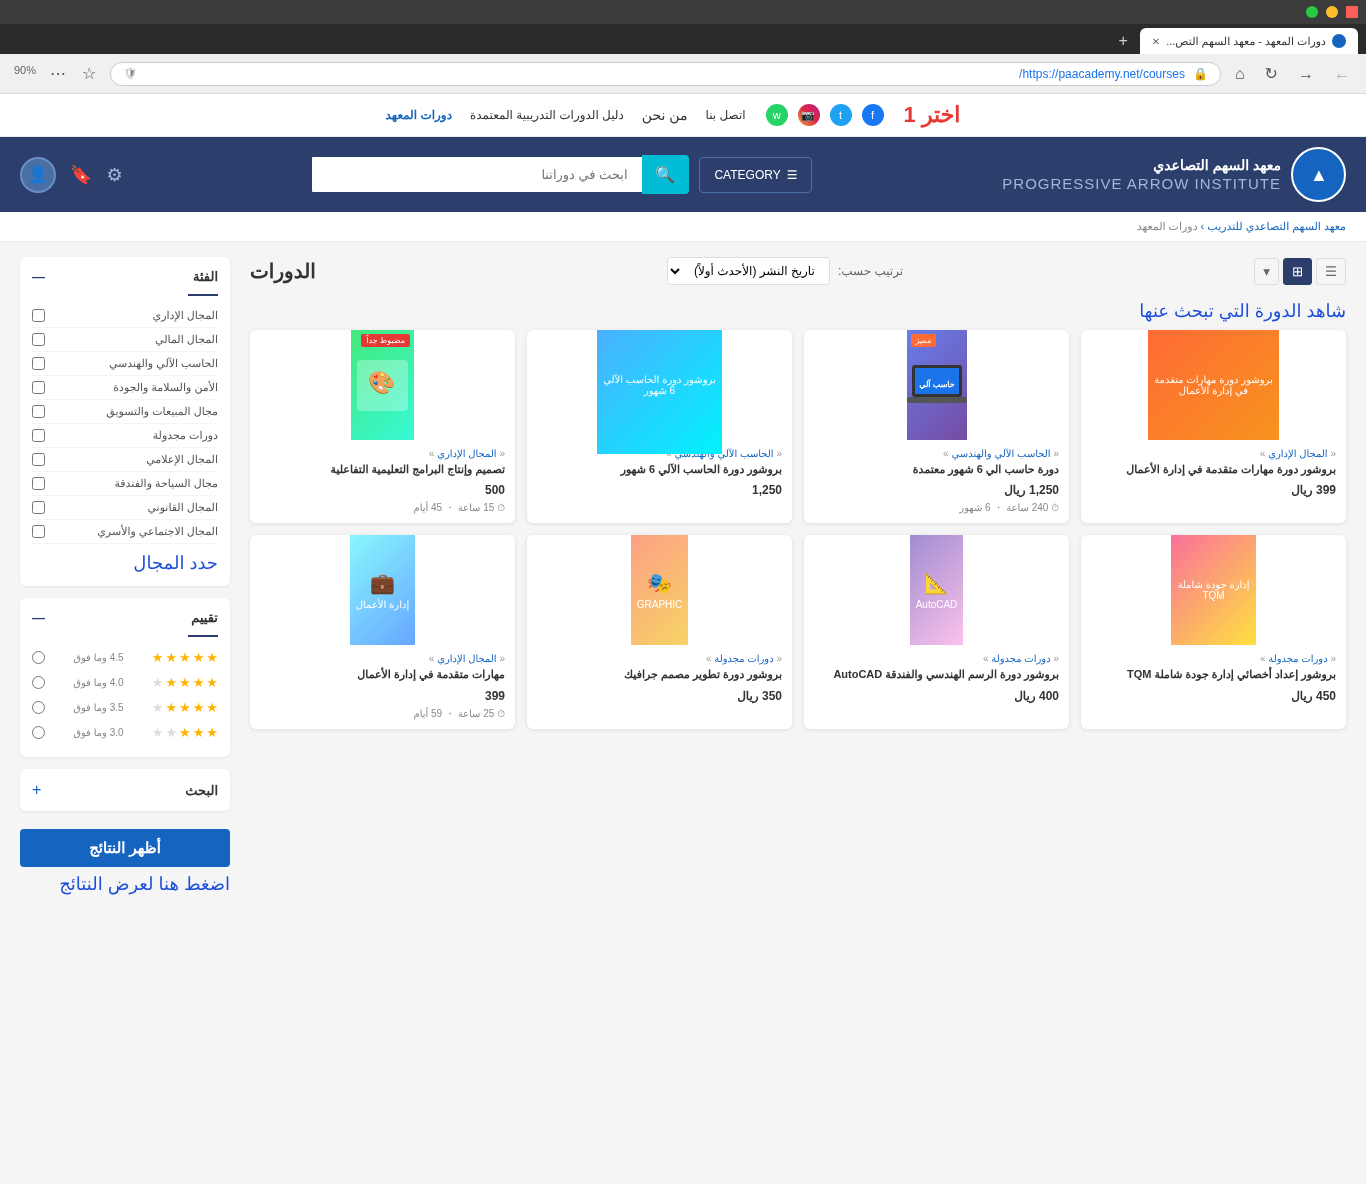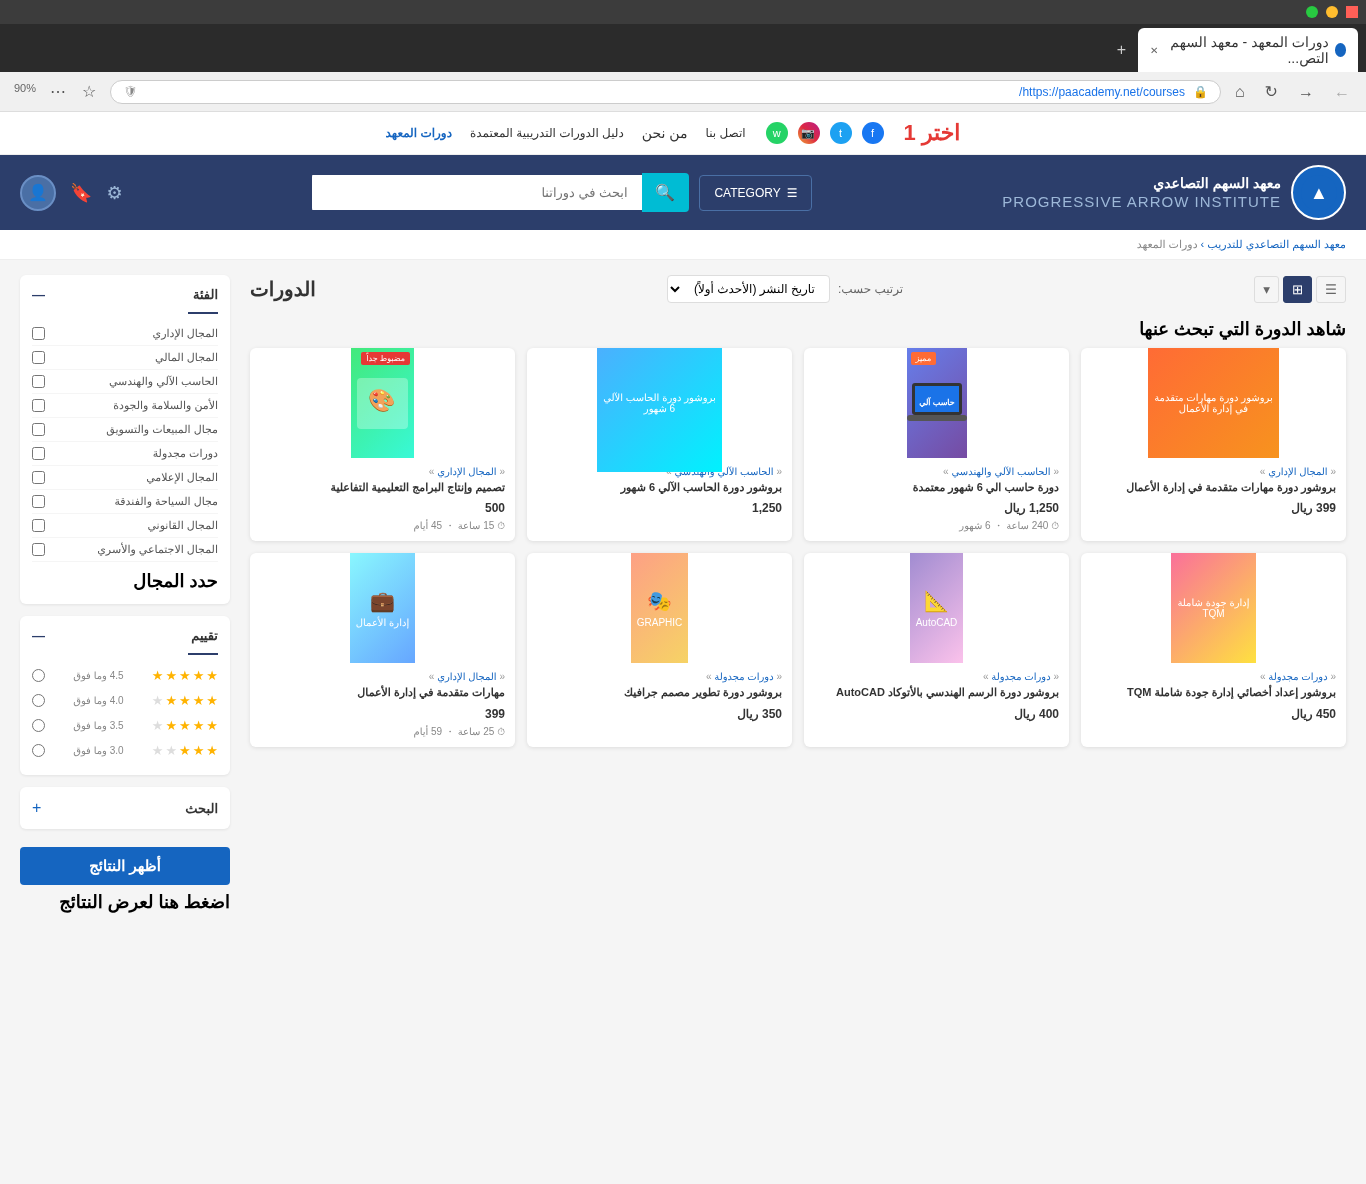--- a/index.html
+++ b/index.html
@@ -96,40 +96,40 @@
 
     .rating-item { display: flex; align-items: center; justify-content: space-between; padding: 5px 0; }
     .stars { display: flex; gap: 2px; }
     .star { font-size: 13px; }
     .star.filled { color: #ffb300; }
     .star.empty { color: #ddd; }
     .rating-label { font-size: 10px; color: #888; }
 
     .show-results-btn { width: 100%; background: #1565c0; color: white; border: none; border-radius: 4px; padding: 10px; font-size: 15px; cursor: pointer; font-weight: bold; margin-top: 6px; }
 
-    .annotation { color: #000000; font-weight: bold; font-size: 18px; }
+    .annotation { color: #1d4ed8; font-weight: normal; font-size: 18px; }
 
     .search-section { display: flex; align-items: center; justify-content: space-between; }
     .search-plus { color: #1565c0; font-size: 16px; cursor: pointer; }
   </style>
 </head>
 <body>
 
 <div class="browser-chrome">
   <div style="display:flex;gap:8px;align-items:center;">
     <div style="width:12px;height:12px;background:#ff5f57;border-radius:50;cursor:pointer;"></div>
     <div style="width:12px;height:12px;background:#ffbd2e;border-radius:50%;cursor:pointer;"></div>
     <div style="width:12px;height:12px;background:#28ca41;border-radius:50%;cursor:pointer;"></div>
   </div>
 </div>
 
 <div class="browser-tab-bar">
   <div class="browser-tab active">
     <span class="tab-favicon"></span>
-    <span style="font-size:14px;color:#333;">دورات المعهد - معهد السهم التص...</span>
+    <span style="font-size:11px;color:#333;">دورات المعهد - معهد السهم التص...</span>
     <span class="browser-tab-close">✕</span>
   </div>
   <button class="new-tab-btn">+</button>
 </div>
 
 <div class="browser-nav">
   <button class="nav-btn disabled">←</button>
   <button class="nav-btn">→</button>
   <button class="nav-btn">↻</button>
   <button class="nav-btn">⌂</button>
@@ -316,21 +316,21 @@
     <div>
       <div style="font-size:20px;margin-bottom:4px;">📐</div>
       <div>AutoCAD</div>
     </div>
   </div>
     </div>
     <div class="course-body">
       <div class="course-category">
         <span style="color:#999;">« </span><a href="#">دورات مجدولة</a><span style="color:#999;"> »</span>
       </div>
-      <div class="course-name">بروشور دورة الرسم الهندسي بالأتوكاد AutoCAD</div>
+      <div class="course-name">بروشور دورة الرسم الهندسي والفندقة AutoCAD</div>
       <div class="course-price">400 ريال</div>
 
     </div>
   </div>
         <div class="course-card">
     <div class="course-img-placeholder">
       <div style="background:linear-gradient(135deg,#fda085,#f6d365);display:flex;align-items:center;justify-content:center;height:110px;color:white;font-size:10px;text-align:center;padding:6px;">
     <div>
       <div style="font-size:20px;margin-bottom:4px;">🎭</div>
       <div>GRAPHIC</div>

